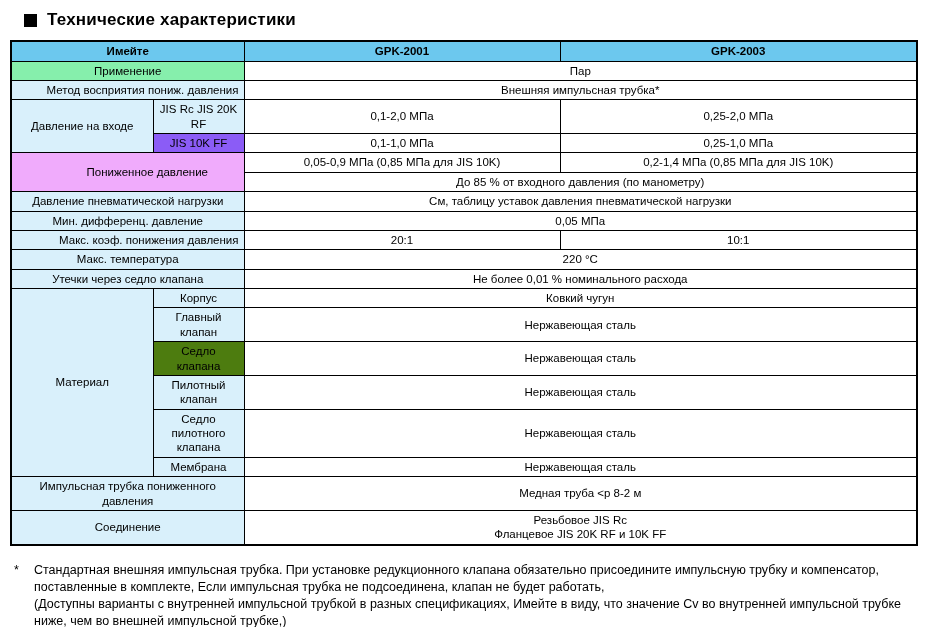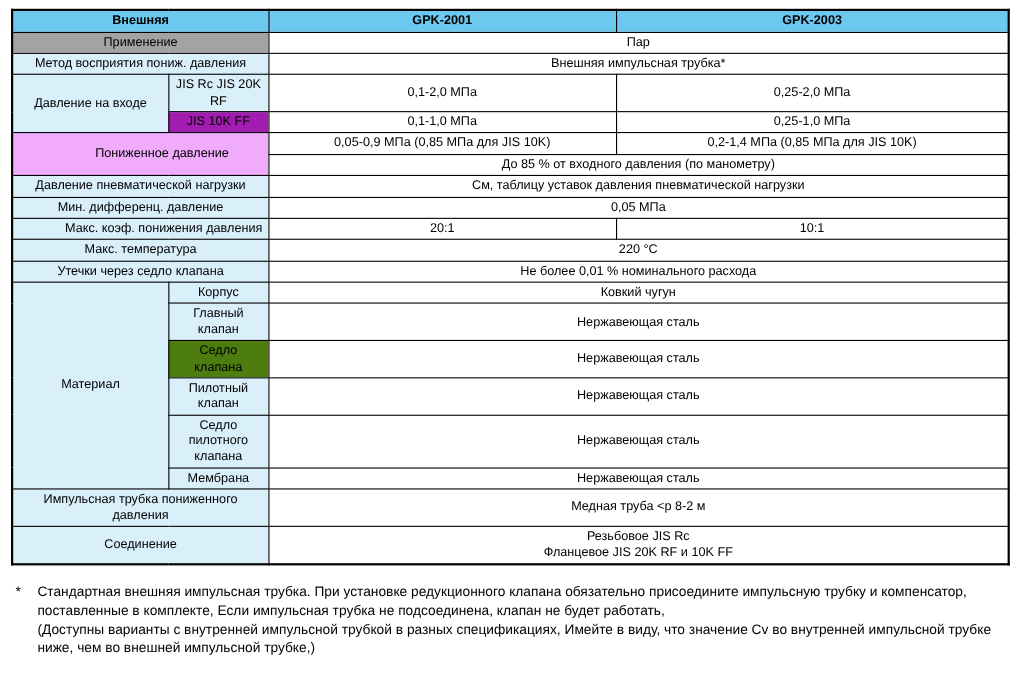--- a/index.html
+++ b/index.html
@@ -75,54 +75,58 @@
     padding-left: 2px;
   }
   .fn-body { flex: 1; }
   .fn-body p { margin: 0; }
 </style>
 </head>
 <body>
 
 <div class="page">
 
+  <div class="title-row">
+    <span class="title-square"></span>
+    <span class="title-text">Технические характеристики</span>
+  </div>
 
   <table class="spec">
     <colgroup>
       <col style="width:142px">
         <col style="width:91px">
         <col style="width:316px">
         <col style="width:357px">
     </colgroup>
 
     <tbody>
         <tr class="r-hdr">
-      <td class="hdr lbl" colspan="2" style="background: rgb(108, 200, 238);">Внешняя</td>
+      <td class="hdr lbl" colspan="2" style="background: rgb(108, 200, 238);">Имейте</td>
       <td class="hdr lbl" style="background: rgb(108, 200, 238);">GPK-2001</td>
       <td class="hdr lbl" style="background: rgb(108, 200, 238);">GPK-2003</td>
     </tr>
 
     <tr class="r-std">
-      <td class="lbl" colspan="2" style="background: #a3a3a3; text-align: center;">Применение</td>
+      <td class="lbl" colspan="2" style="background: #86efac; text-align: center;">Применение</td>
       <td colspan="2">Пар</td>
     </tr>
 
     <tr class="r-std">
-      <td class="lbl" colspan="2" style="background: rgb(217, 240, 251);">Метод восприятия пониж. давления</td>
+      <td class="lbl" colspan="2" style="background: rgb(217, 240, 251); text-align: right;">Метод восприятия пониж. давления</td>
       <td colspan="2">Внешняя импульсная трубка*</td>
     </tr>
 
     <tr class="r-2l">
       <td class="lbl" rowspan="2" style="background: rgb(217, 240, 251);">Давление на входе</td>
       <td class="lbl" style="background: rgb(217, 240, 251);">JIS Rc JIS 20K RF</td>
       <td>0,1-2,0 МПа</td>
       <td>0,25-2,0 МПа</td>
     </tr>
     <tr class="r-std">
-      <td class="lbl" style="background: #a21caf; margin-top: 16px;">JIS 10K FF</td>
+      <td class="lbl" style="background: #8b5cf6; margin-top: 16px;">JIS 10K FF</td>
       <td>0,1-1,0 МПа</td>
       <td>0,25-1,0 МПа</td>
     </tr>
 
     <tr class="r-std">
       <td class="lbl" rowspan="2" colspan="2" style="background: #f0abfc; padding-left: 44px;">Пониженное давление</td>
       <td>0,05-0,9 МПа (0,85 МПа для JIS 10K)</td>
       <td>0,2-1,4 МПа (0,85 МПа для JIS 10K)</td>
     </tr>
     <tr class="r-std">

